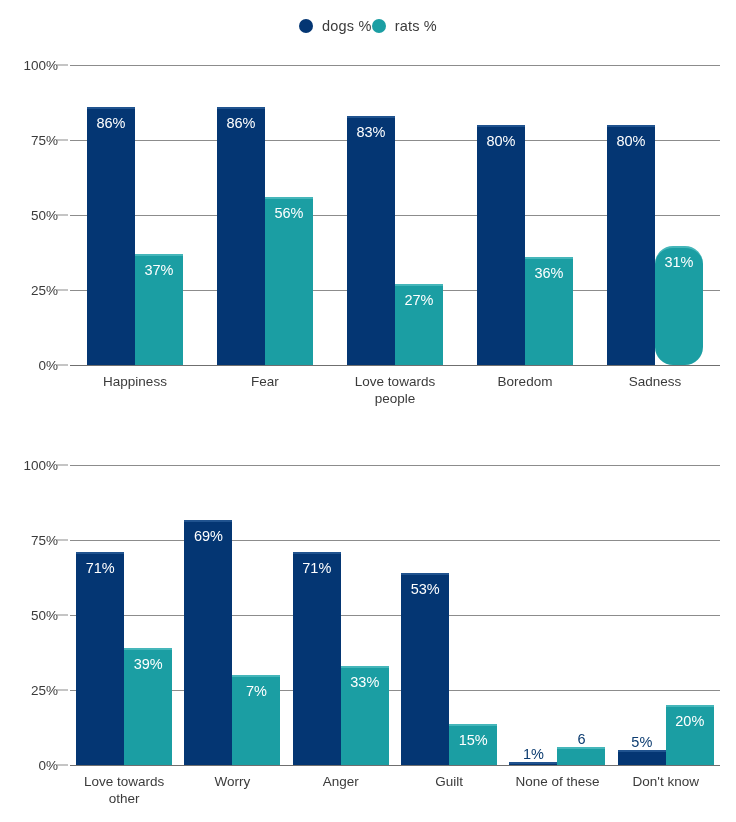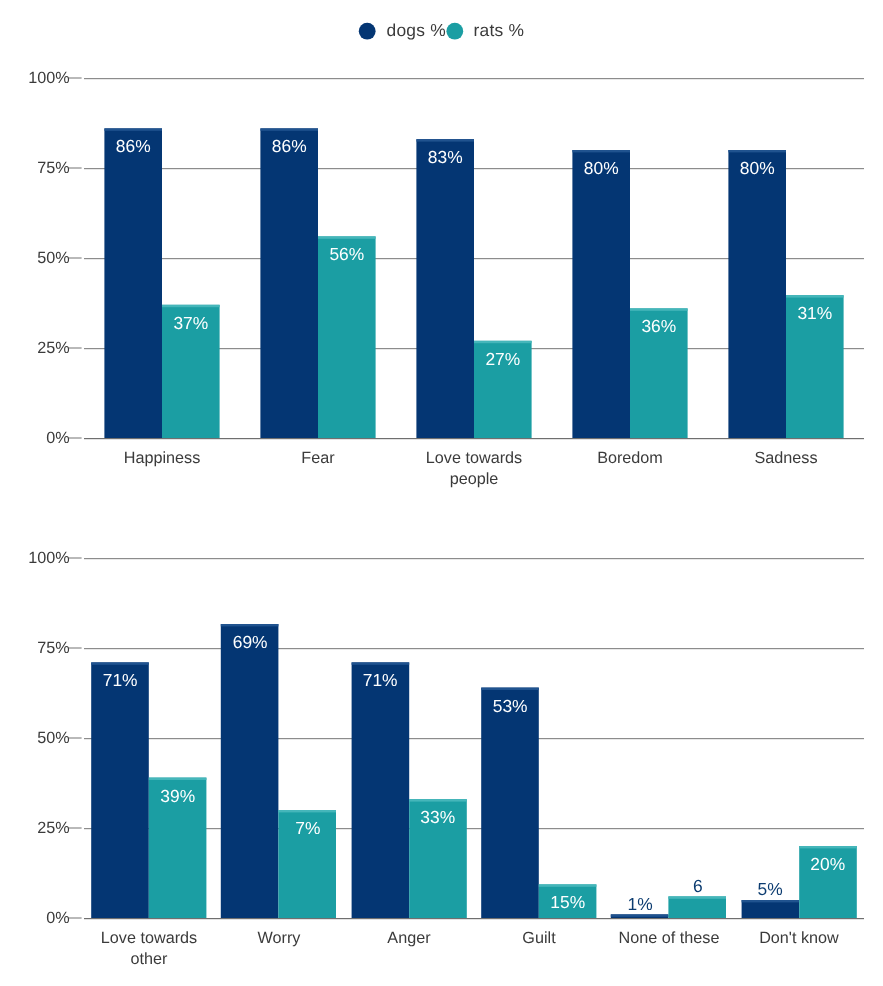--- a/index.html
+++ b/index.html
@@ -163,21 +163,21 @@
             <span class="bar-label">80%</span>
           </div>
           <div class="bar rats" style="height: 108px;">
             <span class="bar-label">36%</span>
           </div>
         </div>
         <div class="group">
           <div class="bar dogs" style="height: 240px;">
             <span class="bar-label">80%</span>
           </div>
-          <div class="bar rats" style="height: 119px;">
+          <div class="bar rats" style="height: 119px; border-radius: 18px;">
             <span class="bar-label">31%</span>
           </div>
         </div>
       </div>
   </div>
   <div class="xlabels">
       <div class="xlabel">Happiness</div>
       <div class="xlabel">Fear</div>
       <div class="xlabel">Love towards
 people</div>
@@ -227,21 +227,21 @@
             <span class="bar-label">71%</span>
           </div>
           <div class="bar rats" style="height: 99px;">
             <span class="bar-label">33%</span>
           </div>
         </div>
         <div class="group">
           <div class="bar dogs" style="height: 192px;">
             <span class="bar-label">53%</span>
           </div>
-          <div class="bar rats" style="height: 28px;">
+          <div class="bar rats" style="height: 41px;">
             <span class="bar-label">15%</span>
           </div>
         </div>
         <div class="group">
           <div class="bar dogs" style="height: 3px;">
             <span class="bar-label outside">1%</span>
           </div>
           <div class="bar rats" style="height: 18px;">
             <span class="bar-label outside">6</span>
           </div>

